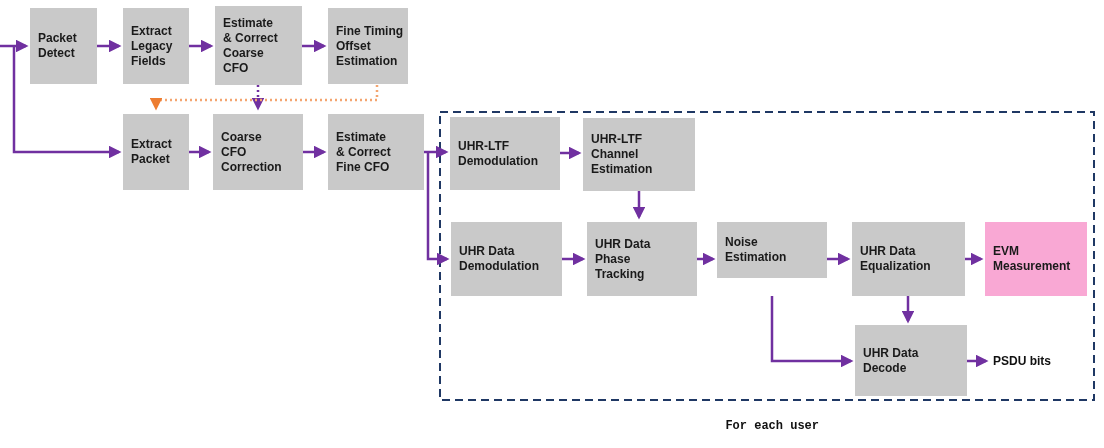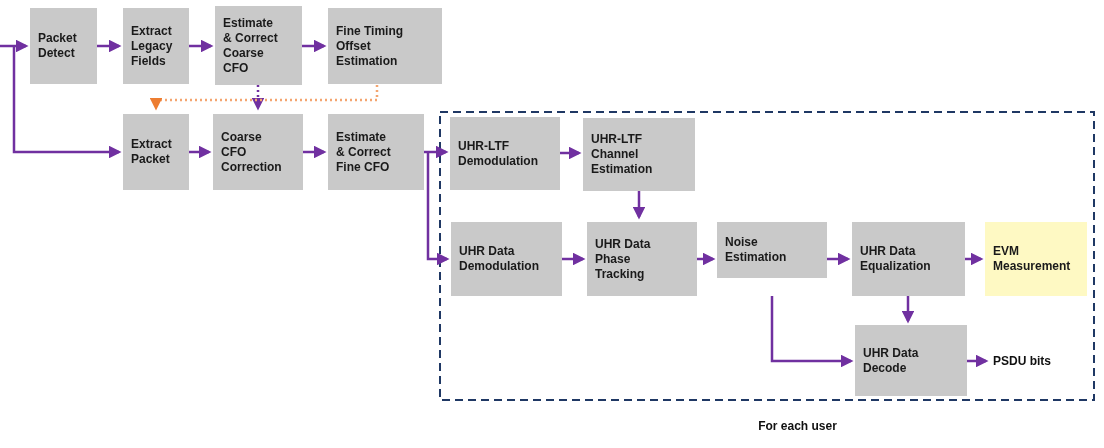--- a/index.html
+++ b/index.html
@@ -19,46 +19,46 @@
     padding-left:8px;padding-right:4px;
   }
   .node span{
     white-space:pre-line;
     font-weight:bold;
     font-size:12px;
     line-height:15px;
     color:#1a1a1a;
     text-align:left;
   }
-  .node.highlight{background:#fef9c3;}
+  .node.highlight{background:#f9a8d4;}
   
   #n-packet-detect      {left:30px;  top:8px;   width:67px;  height:76px;}
   #n-extract-legacy     {left:123px; top:8px;   width:66px;  height:76px;}
   #n-est-coarse-cfo     {left:215px; top:6px;   width:87px;  height:79px;}
-  #n-fine-timing        {left:328px; top:8px;   width:114px;  height:76px;}
+  #n-fine-timing        {left:328px; top:8px;   width:80px;  height:76px;}
   
   #n-extract-packet     {left:123px; top:114px; width:66px;  height:76px;}
   #n-coarse-cfo-corr    {left:213px; top:114px; width:90px;  height:76px;}
   #n-est-fine-cfo       {left:328px; top:114px; width:96px;  height:76px;}
   
   #n-uhr-ltf-demod      {left:450px; top:117px; width:110px; height:73px;}
   #n-uhr-ltf-chan       {left:583px; top:118px; width:112px; height:73px;}
   #n-uhr-data-demod     {left:451px; top:222px; width:111px; height:74px;}
   #n-uhr-data-phase     {left:587px; top:222px; width:110px; height:74px;}
   #n-noise-est          {left:717px; top:222px; width:110px; height:56px;}
   #n-uhr-data-eq        {left:852px; top:222px; width:113px; height:74px;}
   #n-evm                {left:985px; top:222px; width:102px; height:74px;}
   #n-uhr-data-decode    {left:855px; top:325px; width:112px; height:71px;}
   .txt-label{
     position:absolute;
     font-weight:bold;font-size:12px;color:#111;
     white-space:nowrap;
   }
   #l-psdu{left:993px; top:354px;}
-  #l-for-each-user{left:740px; top:419px; width:115px; text-align:center;}
+  #l-for-each-user{left:704px; top:419px; width:115px; text-align:right;font-family:Liberation Mono, monospace;}
 </style>
 </head>
 <body>
 
 <div class="stage">
 
   <svg class="wires" viewBox="0 0 1104 448" xmlns="http://www.w3.org/2000/svg">
     <defs>
       <marker id="mA" viewBox="0 0 10 10" refX="8" refY="5" markerWidth="5" markerHeight="5" orient="auto-start-reverse">
         <path d="M0,0 L10,5 L0,10 z" fill="#7030A0"></path>

